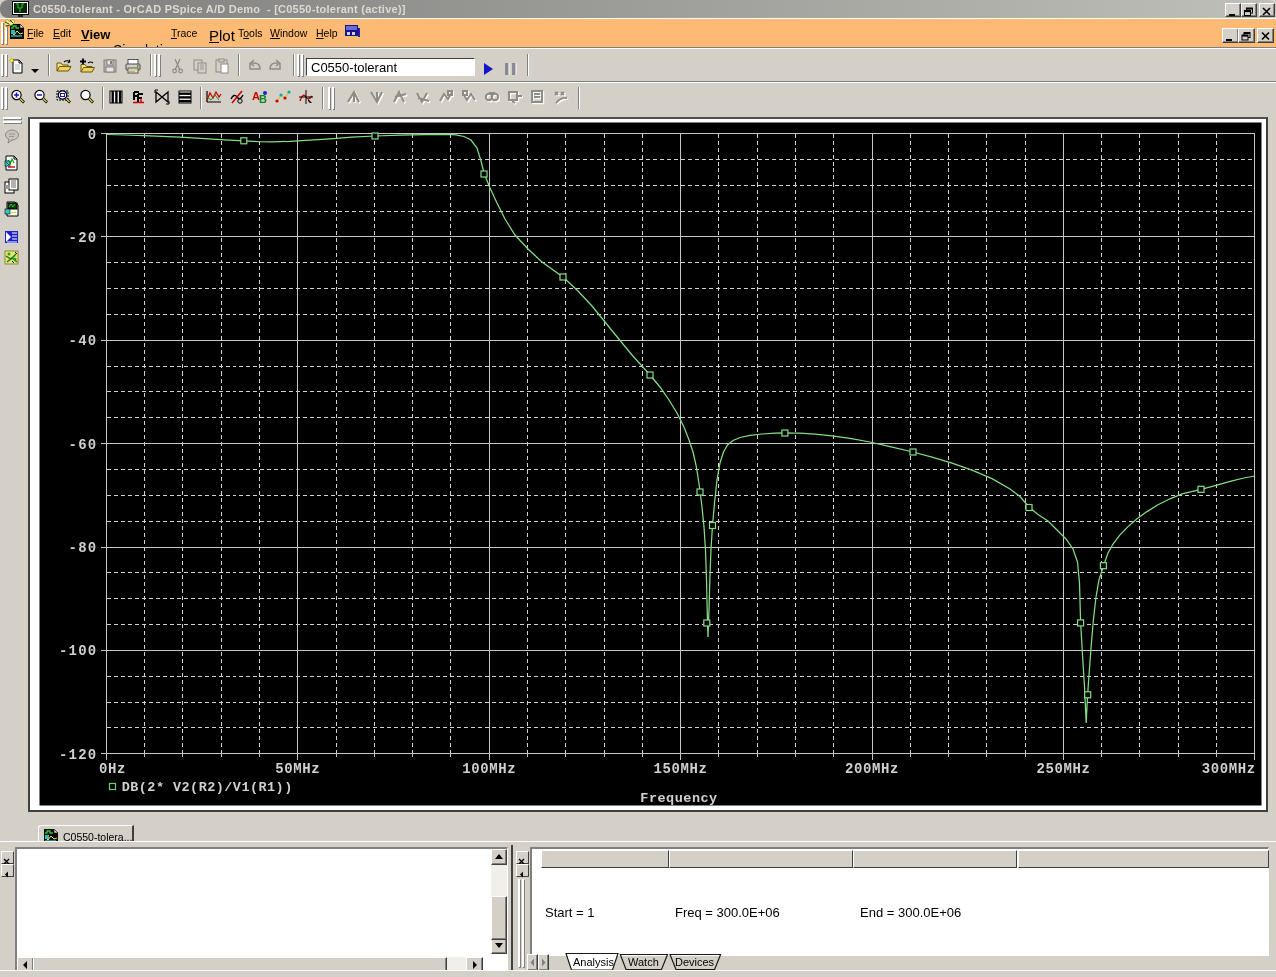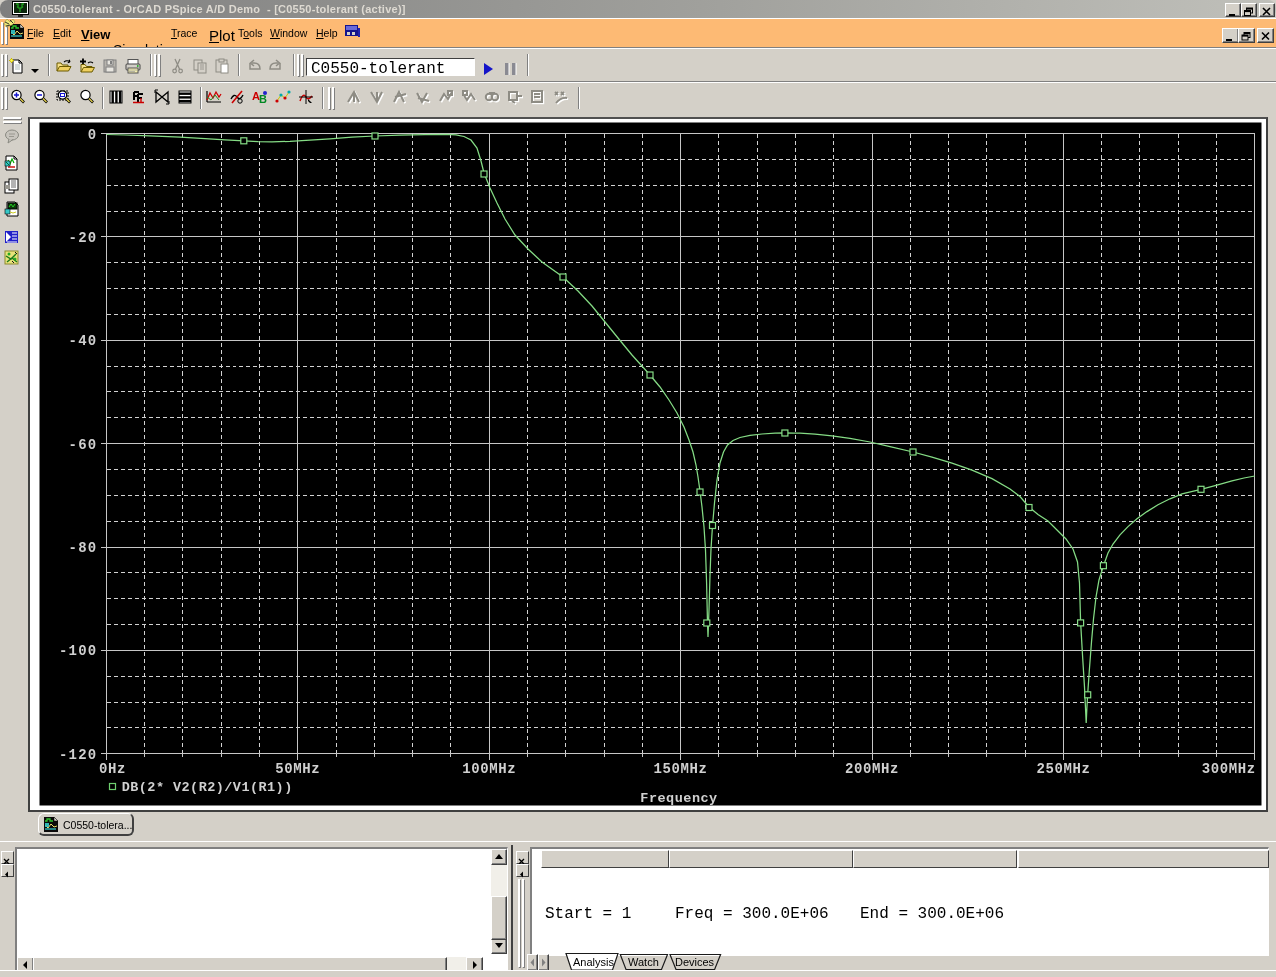--- a/index.html
+++ b/index.html
@@ -2,21 +2,21 @@
 <html><head><meta charset="utf-8">
 <style>
   html,body{margin:0;padding:0;}
   body{width:1276px;height:977px;background:#d4d0c8;font-family:"Liberation Sans",sans-serif;overflow:hidden;position:relative;transform:translateZ(0);will-change:transform;}
   .abs{position:absolute;}
   .raised{border-top:1px solid #fff;border-left:1px solid #fff;border-right:1px solid #404040;border-bottom:1px solid #404040;background:#d4d0c8;}
   .btn3d{border-top:1px solid #fff;border-left:1px solid #fff;border-right:1px solid #404040;border-bottom:1px solid #404040;box-shadow:inset -1px -1px 0 #808080, inset 1px 1px 0 #d4d0c8;background:#d4d0c8;}
   .gripv{width:2px;background:#fff;box-shadow:1px 1px 0 #808080;}
   .griph{height:2px;background:#fff;box-shadow:1px 1px 0 #808080;}
   .sepv{width:1px;background:#808080;border-right:1px solid #fff;}
-  .txt{font-size:16px;color:#000;font-family:Liberation Mono, monospace;}
+  .txt{font-size:13px;color:#000;}
 </style></head>
 <body>
 
 <div class="abs" id="titlebar" style="left:0;top:0;width:1276px;height:18px;background:linear-gradient(90deg,#7e7e7e 0%,#a0a09c 55%,#c0c0ba 100%);border-radius:8px;">
   <div class="abs" style="left:4px;top:1px;width:26px;height:30px;z-index:10;">
     <svg width="26" height="30" viewBox="0 0 26 30">
       <rect x="8.5" y="0.5" width="16" height="13" fill="#fff" stroke="#000"></rect>
       <rect x="10" y="2" width="13" height="10" fill="#0c260c"></rect>
       <path d="M12 3 L14 3 L14 6 M20 3 L18 3 L18 6 M13 5.5 Q16 9 19 5.5 M16 7 L16 11" stroke="#1fa01f" stroke-width="1.3" fill="none"></path>
       <rect x="14" y="14" width="5" height="2" fill="#222"></rect>
@@ -511,21 +511,21 @@
     <rect x="751.9" y="311" width="6" height="6" fill="#000" stroke="#85dc85" stroke-width="1.2"></rect>
     <rect x="880" y="330" width="6" height="6" fill="#000" stroke="#85dc85" stroke-width="1.2"></rect>
     <rect x="996" y="385.5" width="6" height="6" fill="#000" stroke="#85dc85" stroke-width="1.2"></rect>
     <rect x="1047.6" y="500.9" width="6" height="6" fill="#000" stroke="#85dc85" stroke-width="1.2"></rect>
     <rect x="1054.7" y="572.8" width="6" height="6" fill="#000" stroke="#85dc85" stroke-width="1.2"></rect>
     <rect x="1070.4" y="443.70000000000005" width="6" height="6" fill="#000" stroke="#85dc85" stroke-width="1.2"></rect>
     <rect x="1168" y="367.3" width="6" height="6" fill="#000" stroke="#85dc85" stroke-width="1.2"></rect>
   </svg>
 
 <div class="abs" id="tabbar" style="left:0;top:813px;width:1276px;height:28px;background:#d4d0c8;">
-  <div class="abs" style="left:38px;top:0px;width:93px;height:20px;background:#d4d0c8;border-left:1px solid #fff;border-top:1px solid #fff;border-right:2px solid #404040;border-bottom:2px solid #404040;border-top-left-radius:3px;border-radius:6px;">
+  <div class="abs" style="left:38px;top:12px;width:93px;height:20px;background:#d4d0c8;border-left:1px solid #fff;border-top:1px solid #fff;border-right:2px solid #404040;border-bottom:2px solid #404040;border-top-left-radius:3px;">
     <svg class="abs" style="left:4px;top:3px;" width="16" height="16" viewBox="0 0 16 16">
       <path d="M1 0 L11 0 L15 4 L15 15 L1 15 Z" fill="#0a0a0a"></path>
       <path d="M11 0 L11 4 L15 4 Z" fill="#d4d0c8" stroke="#000" stroke-width="0.5"></path>
       <path d="M2 4 L4 4 L4 2 L7 2 L7 4 L10 4" stroke="#2ec42e" stroke-width="1.3" fill="none"></path>
       <path d="M2 8 L5 11 L8 7 L11 10 L14 9" stroke="#e8e06a" stroke-width="1" fill="none"></path>
       <path d="M2 12 L13 12" stroke="#35c8c8" stroke-width="1.3" fill="none"></path>
       <rect x="2" y="6" width="4" height="4" fill="#35c8c8" opacity="0.9"></rect>
     </svg>
     <div class="abs" style="left:24px;top:5px;font-size:10.5px;white-space:nowrap;">C0550-tolera...</div>
   </div>

